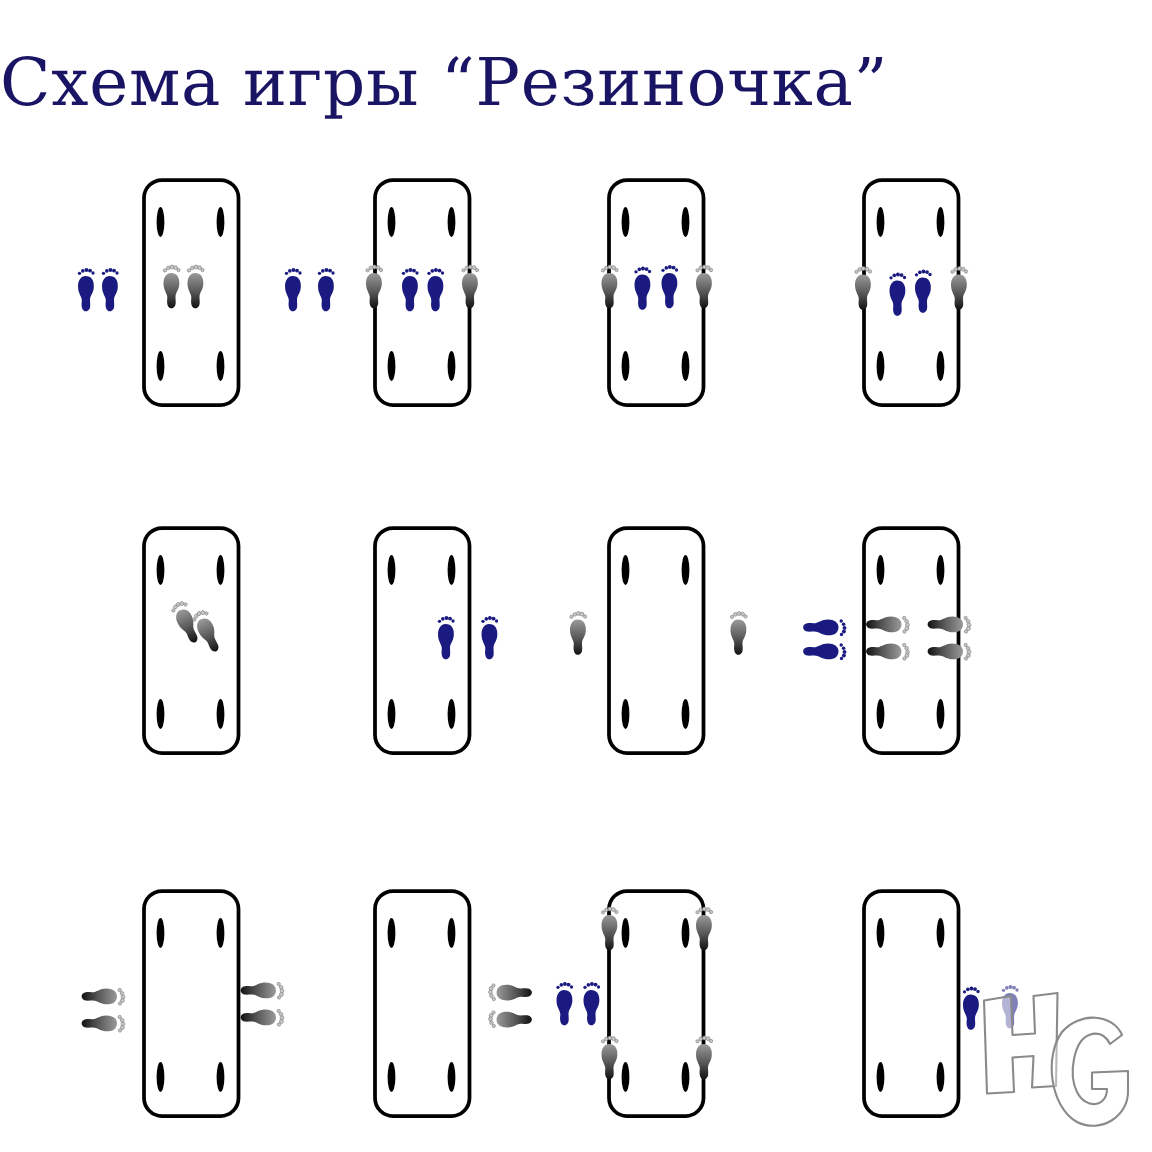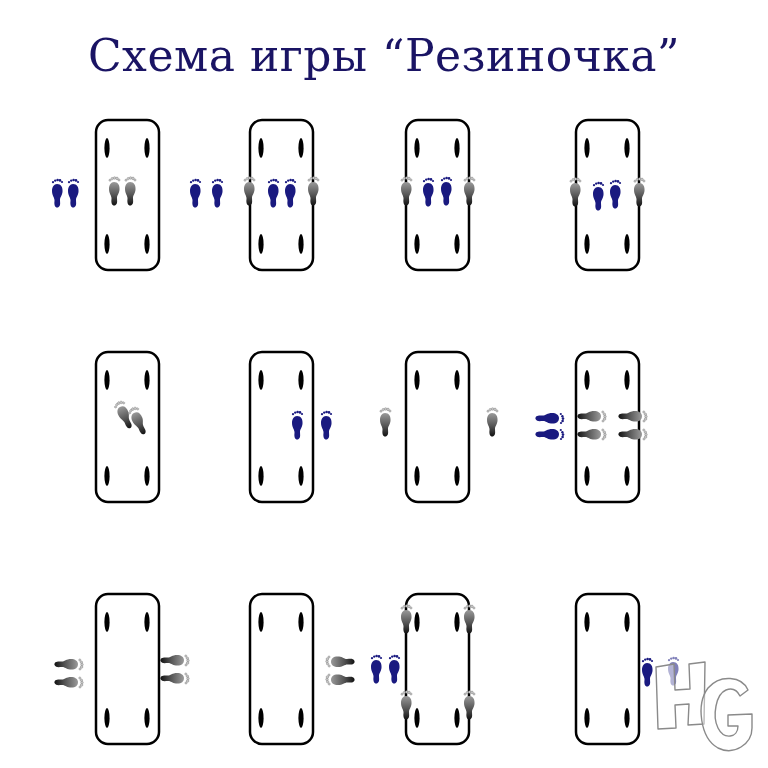--- a/index.html
+++ b/index.html
@@ -1,17 +1,17 @@
 <!DOCTYPE html>
 <html><head>
 <meta charset="utf-8">
 <style>
   html, body { margin: 0; padding: 0; background: #ffffff; }
   body { width: 768px; height: 768px; position: relative; overflow: hidden; font-family: "DejaVu Serif", serif; }
-  .title { position: absolute; left: 0; top: 30px; width: 768px; text-align: center; font-family: "DejaVu Serif", serif; font-size: 44px; color: #1a1464; letter-spacing: 0.5px; }
+  .title { position: absolute; left: 0; top: 30px; width: 768px; text-align: left; font-family: "DejaVu Serif", serif; font-size: 44px; color: #1a1464; letter-spacing: 0.5px; }
   svg.canvas { position: absolute; left: 0; top: 0; }
 </style>
 </head>
 <body>
 
 <div class="title">Схема игры “Резиночка”</div>
 
 <svg class="canvas" width="768" height="768" viewBox="0 0 768 768" xmlns="http://www.w3.org/2000/svg">
   <defs>
     <linearGradient id="gray" x1="0" y1="0" x2="0" y2="1">

